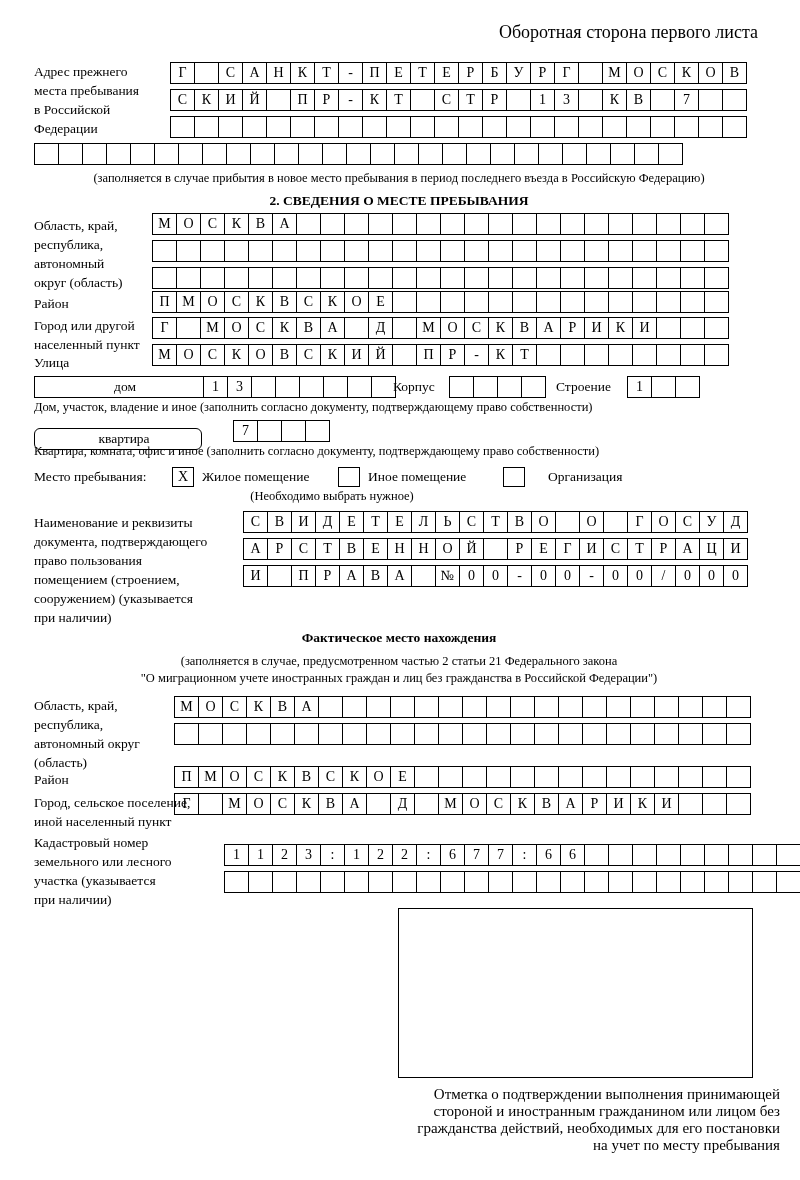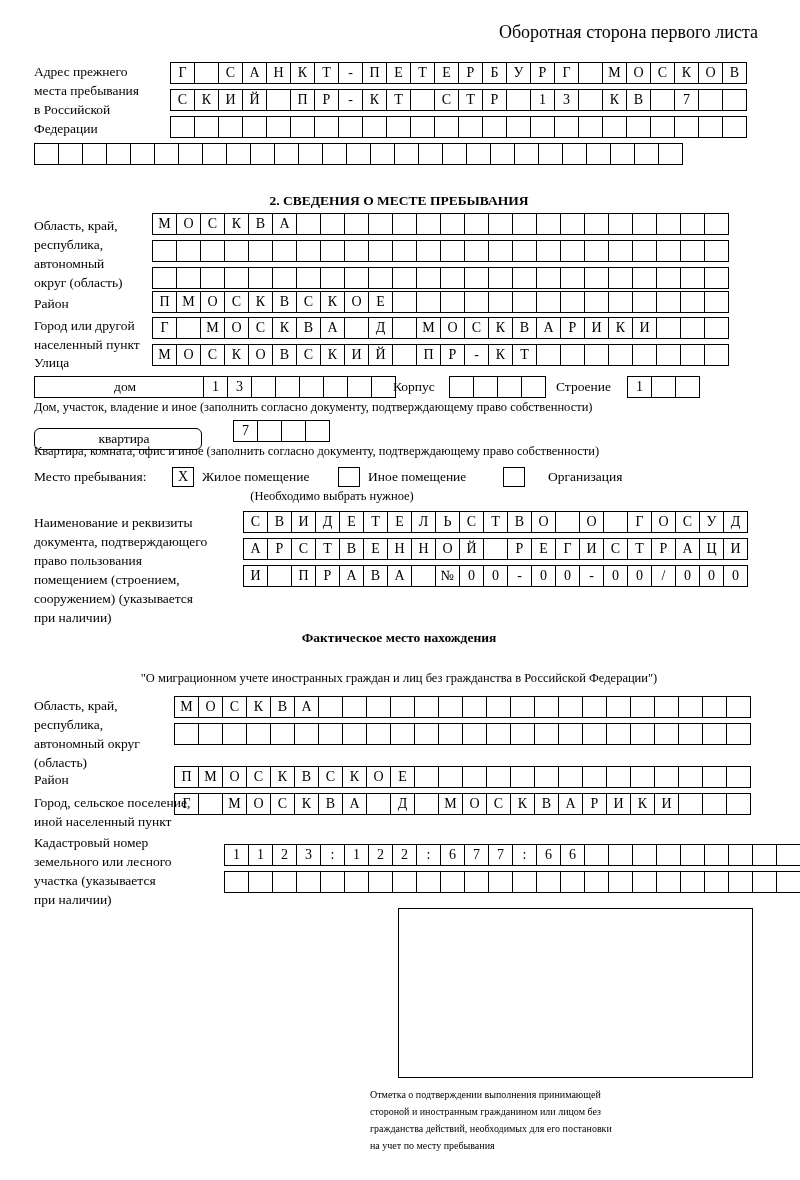--- a/index.html
+++ b/index.html
@@ -57,21 +57,21 @@
     position:absolute;font-size:13.5px;line-height:20px;
   }
   .checkbox{
     position:absolute;width:22px;height:20px;border:1px solid #000;
     box-sizing:border-box;text-align:center;font-size:14px;line-height:18px;
   }
   .bigbox{
     position:absolute;border:1px solid #000;box-sizing:border-box;
   }
   .caption{
-    position:absolute;text-align:left;font-size:10px;line-height:17px;
+    position:absolute;text-align:right;font-size:15px;line-height:17px;
   }
 </style>
 </head>
 <body>
 
 <div class="page">
 
   <div class="hdr-right">Оборотная сторона первого листа</div>
 
   <div class="lbl" style="left:34px;top:62px;">Адрес прежнего
@@ -180,20 +180,21 @@
       <div class="cell blank"></div>
       <div class="cell blank"></div>
       <div class="cell blank"></div>
       <div class="cell blank"></div>
       <div class="cell blank"></div>
       <div class="cell blank"></div>
       <div class="cell blank"></div>
       <div class="cell blank"></div>
     </div>
 
+  <div class="center" style="left:34px;top:170px;width:730px;font-size:12.5px;">(заполняется в случае прибытия в новое место пребывания в период последнего въезда в Российскую Федерацию)</div>
 
   <div class="center bold" style="left:34px;top:192px;width:730px;font-size:13.5px;">2. СВЕДЕНИЯ О МЕСТЕ ПРЕБЫВАНИЯ</div>
 
   <div class="lbl" style="left:34px;top:216px;">Область, край,
 республика,
 автономный
 округ (область)</div>
   <div class="row" id="s2-region-0" style="left:152px;top:213px;">
       <div class="cell">М</div>
       <div class="cell">О</div>
@@ -473,20 +474,21 @@
       <div class="cell">-</div>
       <div class="cell">0</div>
       <div class="cell">0</div>
       <div class="cell">/</div>
       <div class="cell">0</div>
       <div class="cell">0</div>
       <div class="cell">0</div>
     </div>
 
   <div class="center bold" style="left:34px;top:629px;width:730px;">Фактическое место нахождения</div>
+  <div class="center" style="left:34px;top:653px;width:730px;font-size:12.5px;">(заполняется в случае, предусмотренном частью 2 статьи 21 Федерального закона</div>
   <div class="center" style="left:34px;top:670px;width:730px;font-size:12.5px;">"О миграционном учете иностранных граждан и лиц без гражданства в Российской Федерации")</div>
 
   <div class="lbl" style="left:34px;top:696px;">Область, край,
 республика,
 автономный округ
 (область)</div>
   <div class="row" id="al-region-0" style="left:174px;top:696px;">
       <div class="cell">М</div>
       <div class="cell">О</div>
       <div class="cell">С</div>

